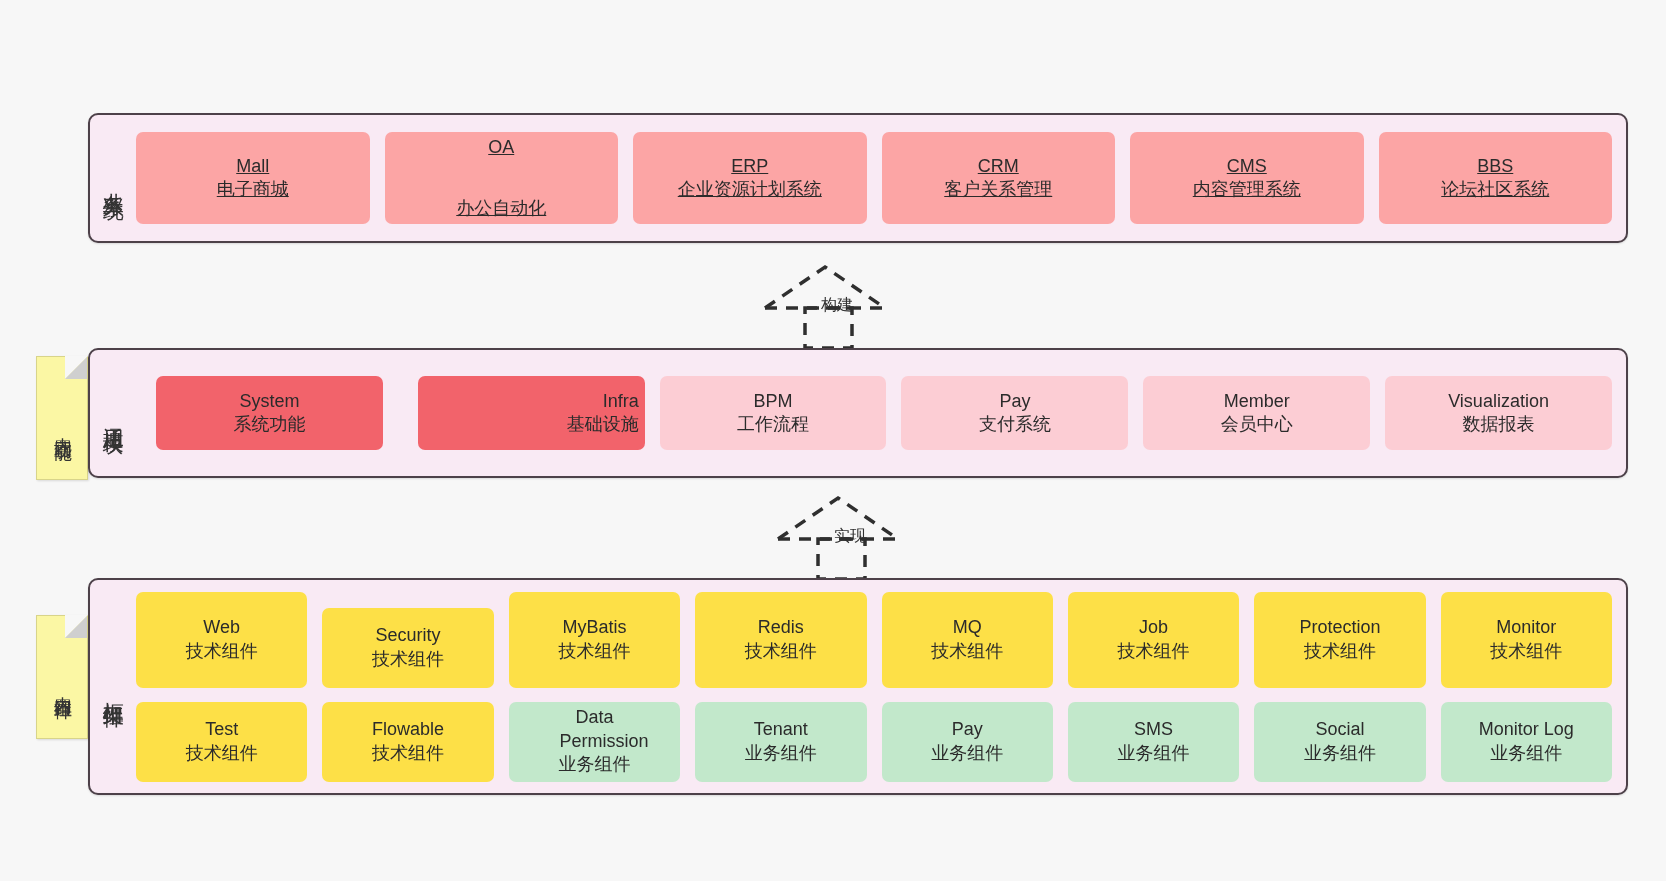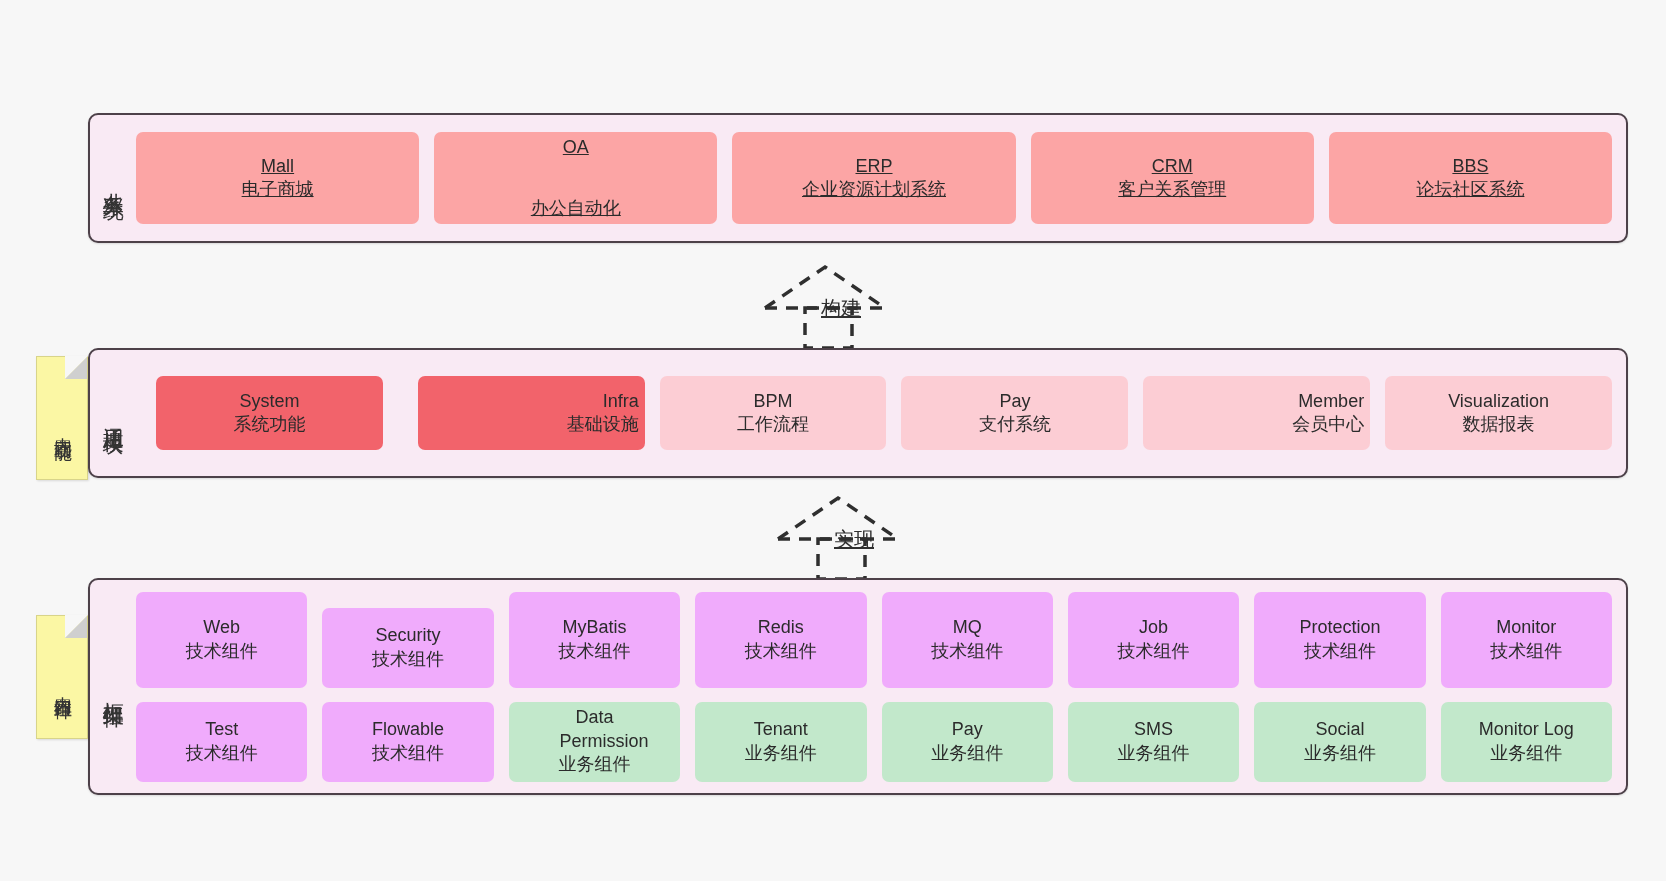--- a/index.html
+++ b/index.html
@@ -80,21 +80,21 @@
     padding: 4px 6px;
     cursor: pointer;
   }
   .node .en { display: block; }
   .node .cn { display: block; }
 
   
   .c-blue       { background: #fca5a5; text-decoration: underline; }
   .c-red        { background: #f2636b; margin-left: 20px; }
   .c-pink       { background: #fccdd4; }
-  .c-green      { background: #f0abfc; }
+  .c-green      { background: #fde047; }
   .c-lightgreen { background: #c2e8cb; }
 
   
   .note {
     position: absolute;
     background: #fbf7a4;
     border: 1px solid #d8d48a;
     box-sizing: border-box;
     display: flex;
     align-items: center;
@@ -132,26 +132,25 @@
     border-color: #f7f7f7 transparent transparent transparent;
   }
 
   
   .connector {
     position: absolute;
   }
   .connector svg { display: block; overflow: visible; }
   .connector .conn-label {
     position: absolute;
-    font-size: 20px;
+    font-size: 16px;
     color: #2f2f2f;
     background: transparent;
     white-space: nowrap;
     user-select: none;
-    text-decoration: underline;
   }
 </style>
 </head>
 <body>
 
 <div id="canvas">
 
   <div class="layer" id="layer-business" style="left:88px; top:113px; width:1540px; height:130px;">
     <div class="layer-label">业务系统</div>
     <div class="layer-body">
@@ -164,20 +163,24 @@
           <span class="en">OA</span>
           <span class="cn">办公自动化</span>
         </div>
         <div class="node c-blue" style="min-height:74px;">
           <span class="en">ERP</span>
           <span class="cn">企业资源计划系统</span>
         </div>
         <div class="node c-blue" style="min-height:74px;">
           <span class="en">CRM</span>
           <span class="cn">客户关系管理</span>
+        </div>
+        <div class="node c-blue" style="min-height:74px;">
+          <span class="en">CMS</span>
+          <span class="cn">内容管理系统</span>
         </div>
         <div class="node c-blue" style="min-height:74px;">
           <span class="en">BBS</span>
           <span class="cn">论坛社区系统</span>
         </div>
       </div>
     </div>
   </div>
 
   <div class="connector" id="conn-build" style="left:760px; top:262px; width:150px; height:88px;">
@@ -208,21 +211,21 @@
           <span class="cn">基础设施</span>
         </div>
         <div class="node c-pink" style="min-height:74px;">
           <span class="en">BPM</span>
           <span class="cn">工作流程</span>
         </div>
         <div class="node c-pink" style="min-height:74px;">
           <span class="en">Pay</span>
           <span class="cn">支付系统</span>
         </div>
-        <div class="node c-pink" style="min-height:74px;align-items:flex-end;">
+        <div class="node c-pink" style="min-height:74px;">
           <span class="en">Member</span>
           <span class="cn">会员中心</span>
         </div>
         <div class="node c-pink" style="min-height:74px;">
           <span class="en">Visualization</span>
           <span class="cn">数据报表</span>
         </div>
       </div>
     </div>
   </div>

